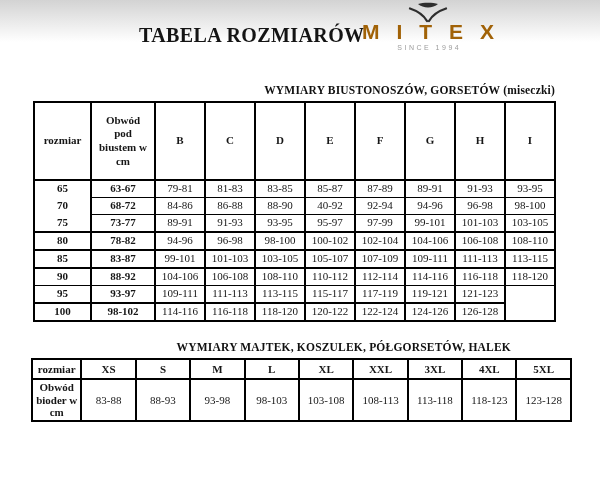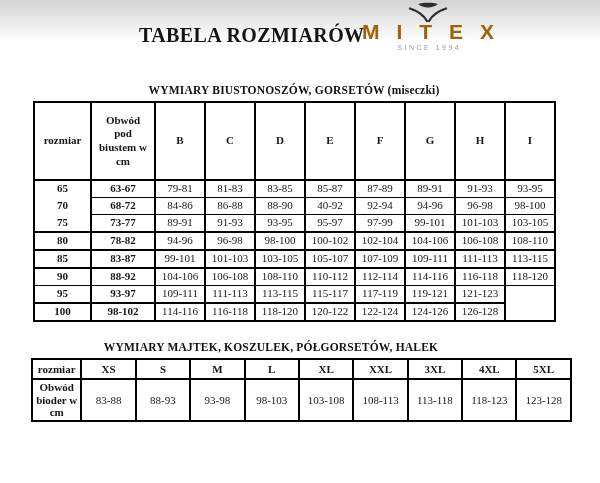--- a/index.html
+++ b/index.html
@@ -11,21 +11,21 @@
         letter-spacing:.4px;color:#141414;white-space:nowrap;}
   .logo{position:absolute;left:355px;top:0;width:146px;text-align:center;}
   .logo svg{display:block;margin:0 auto;}
   .logo-word{font-family:"Liberation Sans",sans-serif;font-weight:bold;font-size:21px;
         color:#a16207;letter-spacing:17px;margin-right:-17px;line-height:18px;margin-top:0;}
   .logo-tag{font-family:"Liberation Sans",sans-serif;font-size:7px;color:#9b9b9b;
         letter-spacing:2.5px;margin-right:-2.5px;margin-top:3px;}
   .sec{position:absolute;}
   .sec1{top:84px;left:33px;width:522px;}
   .sec2{top:341px;left:31px;width:480px;}
-  .sec-title{margin:0 0 5px 0;font-size:11.5px;font-weight:bold;text-align:center;
+  .sec-title{margin:0 0 5px 0;font-size:11.5px;font-weight:bold;text-align:right;
         letter-spacing:.2px;color:#111;}
   table{border-collapse:collapse;table-layout:fixed;background:#fff;}
   .t1{width:522px;border:2px solid #000;}
   .t1 th,.t1 td{border:1px solid #000;border-left-width:2px;border-right-width:2px;
         text-align:center;vertical-align:middle;font-size:11px;padding:0;line-height:1.25;}
   .t1 th{height:76px;font-weight:bold;border-bottom-width:2px;}
   .t1 th.obwod{padding:0 5px;border-radius:13px;}
   .t1 td{height:16px;}
   .t1 tr.thick td{border-top-width:2px;}
   .t1 td.bold, .t1 td:first-child, .t1 td:nth-child(2){font-weight:bold;}

